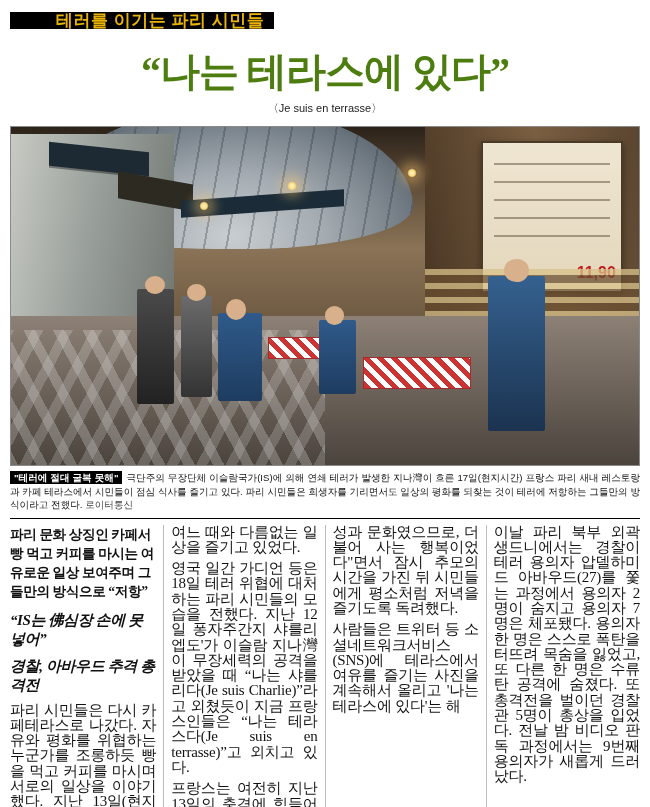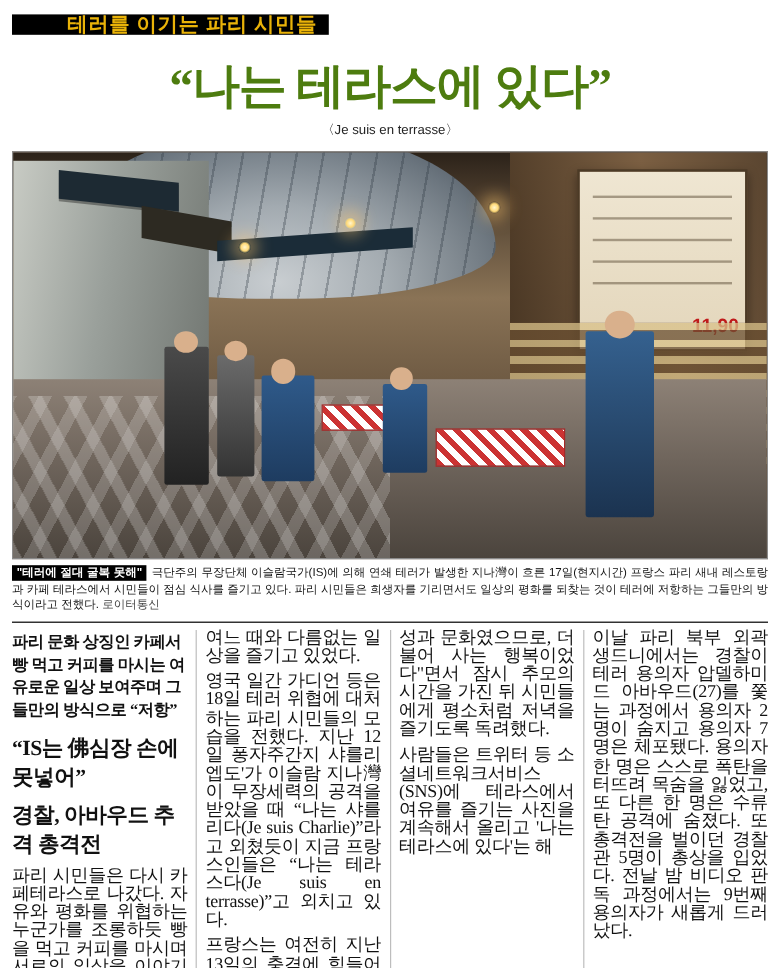--- a/index.html
+++ b/index.html
@@ -252,23 +252,24 @@
     font-family: "Liberation Serif", serif;
     font-weight: bold;
     font-size: 13.6px;
     line-height: 19px;
     letter-spacing: -0.4px;
     margin: 0 0 10px 0;
   }
   .subtitle-bold {
     font-family: "Liberation Serif", serif;
     font-weight: bold;
-    font-size: 18px;
+    font-size: 15px;
     letter-spacing: -0.4px;
     margin: 4px 0 8px 0;
+    font-style: italic;
   }
   .body {
     font-family: "Liberation Serif", serif;
     font-size: 15px;
     line-height: 15.3px;
     text-align: justify;
     letter-spacing: -0.2px;
     margin: 0 0 6px 0;
   }
 </style>

